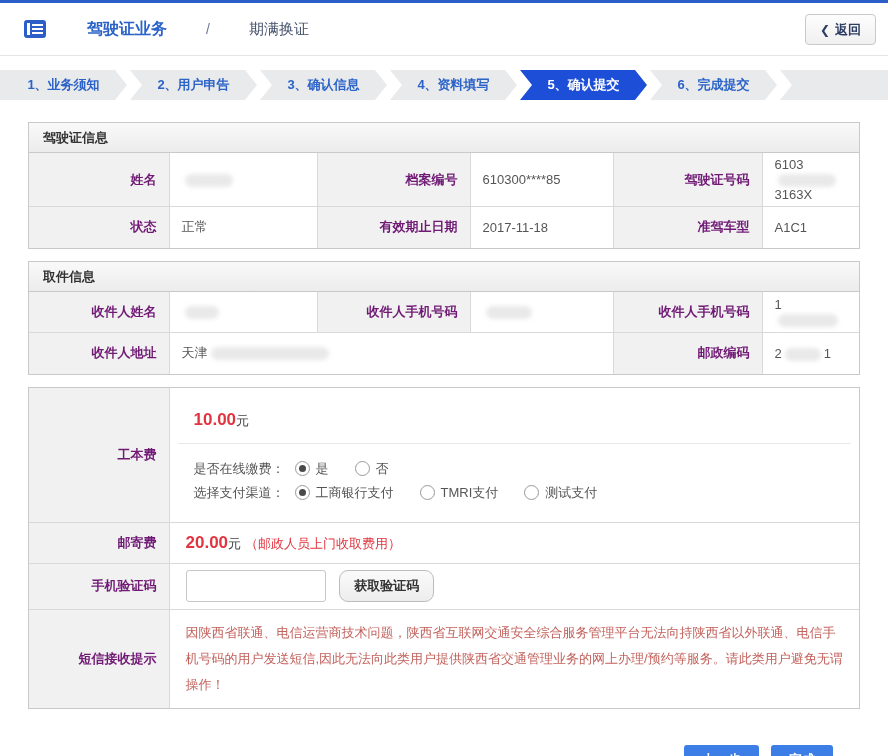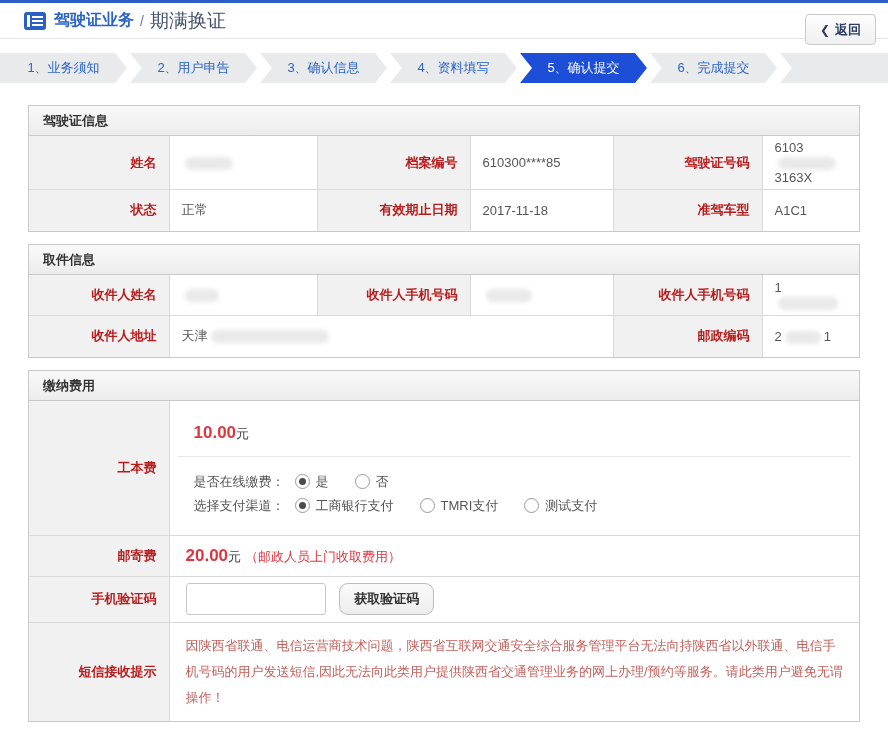--- a/index.html
+++ b/index.html
@@ -1,55 +1,55 @@
 <!DOCTYPE html>
 <html><head>
 <meta charset="utf-8">
 <style>
   * { box-sizing: border-box; margin: 0; padding: 0; }
   html,body { width: 888px; height: 756px; background:#fff; overflow:hidden;
     font-family:"Liberation Sans","DejaVu Sans",sans-serif; }
   .topbar { height:3px; background:#2b5fc7; }
 
   
-  .header { position:relative; height:36px; border-bottom:1px solid #e5e5e5;
-    display:flex; align-items:center; padding:0 24px; }
+  .header { position:relative; height:53px; border-bottom:1px solid #e5e5e5;
+    display:flex; align-items:center; padding:0 24px;gap:33px; }
   .doc-icon { width:22px; height:18px; margin-right:8px; }
   .page-title { font-size:16px; font-weight:bold; color:#2b63c9; }
   .crumb-sep { font-size:14px; color:#6a7899; margin:0 6px; }
-  .page-subtitle { font-size:19px; color:#44506b; }
+  .page-subtitle { font-size:15px; color:#44506b; }
   .back-btn { position:absolute; right:12px; top:11px; height:31px; padding:0 14px;
     background:linear-gradient(#fdfdfd,#f0f0f0); border:1px solid #c9c9c9; border-radius:4px;
     font-size:13px; font-weight:bold; color:#2c3c63; cursor:pointer;
     display:flex; align-items:center; gap:5px; font-family:inherit; }
   .back-chevron { font-size:12px; }
 
   
   .steps { display:flex; height:30px; margin-top:14px; background:#fff; }
-  .step { width:127px; background:#e9eaeb; color:#2b63c9; font-size:13px; font-weight:normal;
+  .step { width:127px; background:#e9eaeb; color:#2b63c9; font-size:13px; font-weight:bold;
     line-height:30px; text-align:center; margin-right:3px; flex:none;
     clip-path:polygon(0 0,calc(100% - 12px) 0,100% 50%,calc(100% - 12px) 100%,0 100%,12px 50%); }
   .step.first { clip-path:polygon(0 0,calc(100% - 12px) 0,100% 50%,calc(100% - 12px) 100%,0 100%); }
   .step.active { background:#1d4ed8; color:#fff; }
   .step-filler { flex:1; background:#e9eaeb; margin-right:0;
     clip-path:polygon(0 0,100% 0,100% 100%,0 100%,12px 50%); }
 
   
   .panel { margin:0 28px; border:1px solid #c9c9c9; }
   .panel + .panel { margin-top:12px; }
   .panel-title { height:30px; line-height:30px; padding-left:14px;
     background:linear-gradient(#f9f9f9,#ececec); border-bottom:1px solid #c9c9c9;
     font-size:13px; font-weight:bold; color:#333; }
   table { width:100%; border-collapse:collapse; table-layout:fixed; }
   td { border:1px solid #d9d9d9; font-size:13px; height:41px; padding:4px 12px; }
   tr:first-child td { border-top:none; }
   td:first-child { border-left:none; }
   td:last-child { border-right:none; }
   tr:last-child td { border-bottom:none; }
-  td.lbl { background:#f1f1f1; color:#b91c1c; font-weight:bold; text-align:right; }
+  td.lbl { background:#f1f1f1; color:#701a75; font-weight:bold; text-align:right; }
   td.val { background:#fff; color:#555; text-align:left; }
 
   .redact { display:inline-block; height:13px; border-radius:7px; background:#e9e9e9;
     filter:blur(2px); vertical-align:middle; margin:0 3px; }
 
   
   .fee-cell { padding:8px; }
   .fee-amount { padding:14px 16px 13px; border-bottom:1px solid #e8e8e8; }
   .amount { font-size:17px; font-weight:bold; color:#e2343f; }
   .yuan { font-size:13px; color:#444; }
@@ -166,21 +166,20 @@
       <td class="lbl">收件人地址</td>
       <td class="val" colspan="3"><span>天津</span><span class="redact" style="width:118px"></span></td>
       <td class="lbl">邮政编码</td>
       <td class="val"><span>2</span><span class="redact" style="width:36px"></span><span>1</span></td>
     </tr>
   </tbody>
     </table>
 </section>
 
 <section class="panel">
-  <div class="panel-title">缴纳费用</div>
   <table>
     <colgroup>
         <col style="width:140px">
         <col>
       </colgroup>
     <tbody>
         <tr>
       <td class="lbl">工本费</td>
       <td class="val fee-cell">
         <div class="fee-amount">

